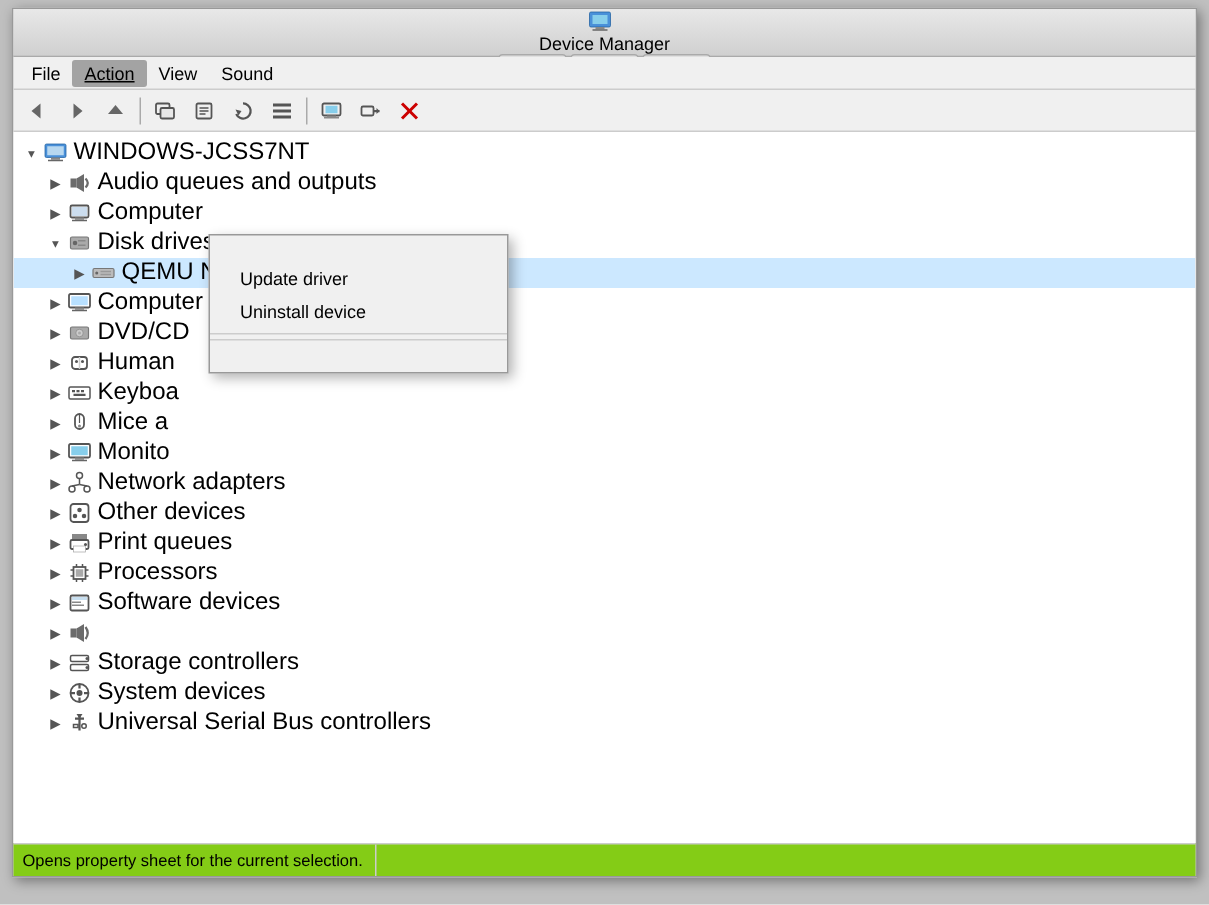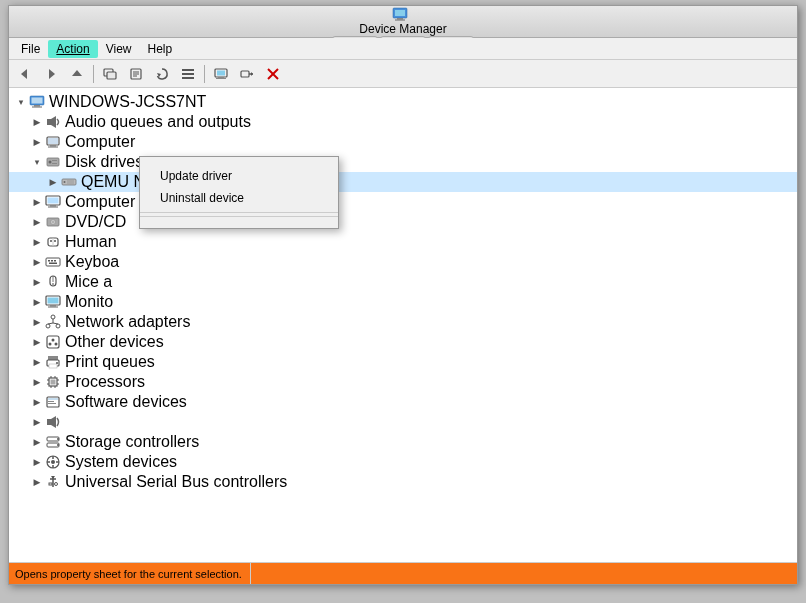--- a/index.html
+++ b/index.html
@@ -76,21 +76,21 @@
       padding: 0 4px;
       border-bottom: 1px solid #ccc;
       text-align: right;
     }
     .menu-item {
       padding: 2px 8px;
       cursor: pointer;
       border-radius: 2px;
       color: #000;
     }
-    .menu-item.active { background: #5eead4; text-decoration: underline; }
+    .menu-item.active { background: #a3a3a3; text-decoration: underline; }
 
     
     .toolbar {
       background: #f0f0f0;
       height: 28px;
       display: flex;
       align-items: center;
       padding: 0 4px;
       border-bottom: 1px solid #ccc;
       gap: 2px;
@@ -176,39 +176,39 @@
     
     .context-menu {
       position: absolute;
       top: 68px;
       left: 130px;
       width: 200px;
       background: #f0f0f0;
       border: 1px solid #999;
       box-shadow: 3px 3px 8px rgba(0,0,0,0.3);
       z-index: 100;
-      padding: 8px 0;
+      padding: 18px 0;
     }
     .ctx-item {
       padding: 4px 20px;
       cursor: pointer;
       font-size: 12px;
       color: #000;
     }
     .ctx-item.bold { font-weight: bold; }
     .ctx-separator {
       height: 1px;
       background: #ccc;
       margin: 3px 0;
     }
 
     
     .status-bar {
       height: 22px;
-      background: #f97316;
+      background: #84cc16;
       border-top: 1px solid #ccc;
       display: flex;
       align-items: center;
       padding: 0 6px;
       font-size: 11px;
       color: #000;
     }
     .status-segment {
       border-right: 1px solid #ccc;
       padding-right: 8px;
@@ -243,21 +243,21 @@
       <div class="title-bar-btn">─</div>
       <div class="title-bar-btn">□</div>
       <div class="title-bar-btn close">✕</div>
     </div>
   </div>
 
   <div class="menu-bar">
     <div class="menu-item">File</div>
     <div class="menu-item active">Action</div>
     <div class="menu-item">View</div>
-    <div class="menu-item">Help</div>
+    <div class="menu-item">Sound</div>
   </div>
 
   <div class="toolbar">
 
     <div class="toolbar-btn">
       <svg width="14" height="14" viewBox="0 0 14 14">
           <polygon points="9,2 3,7 9,12" fill="#666"></polygon>
         </svg>
     </div>
 

